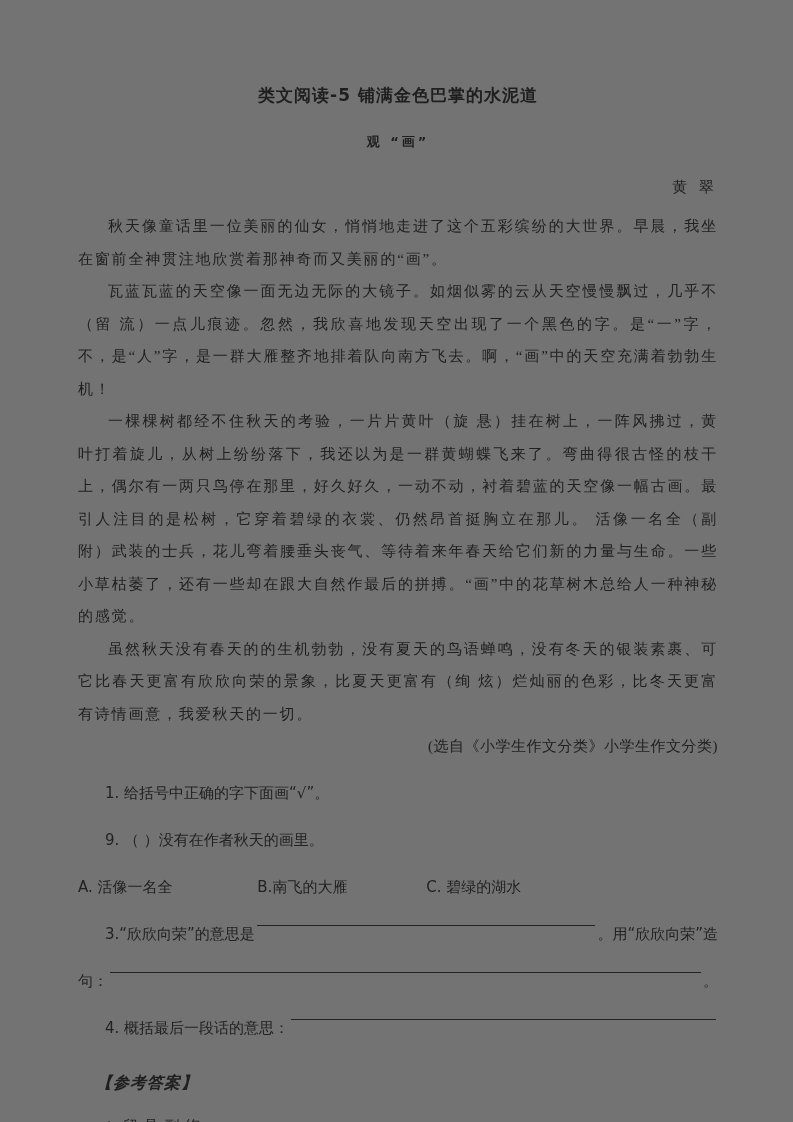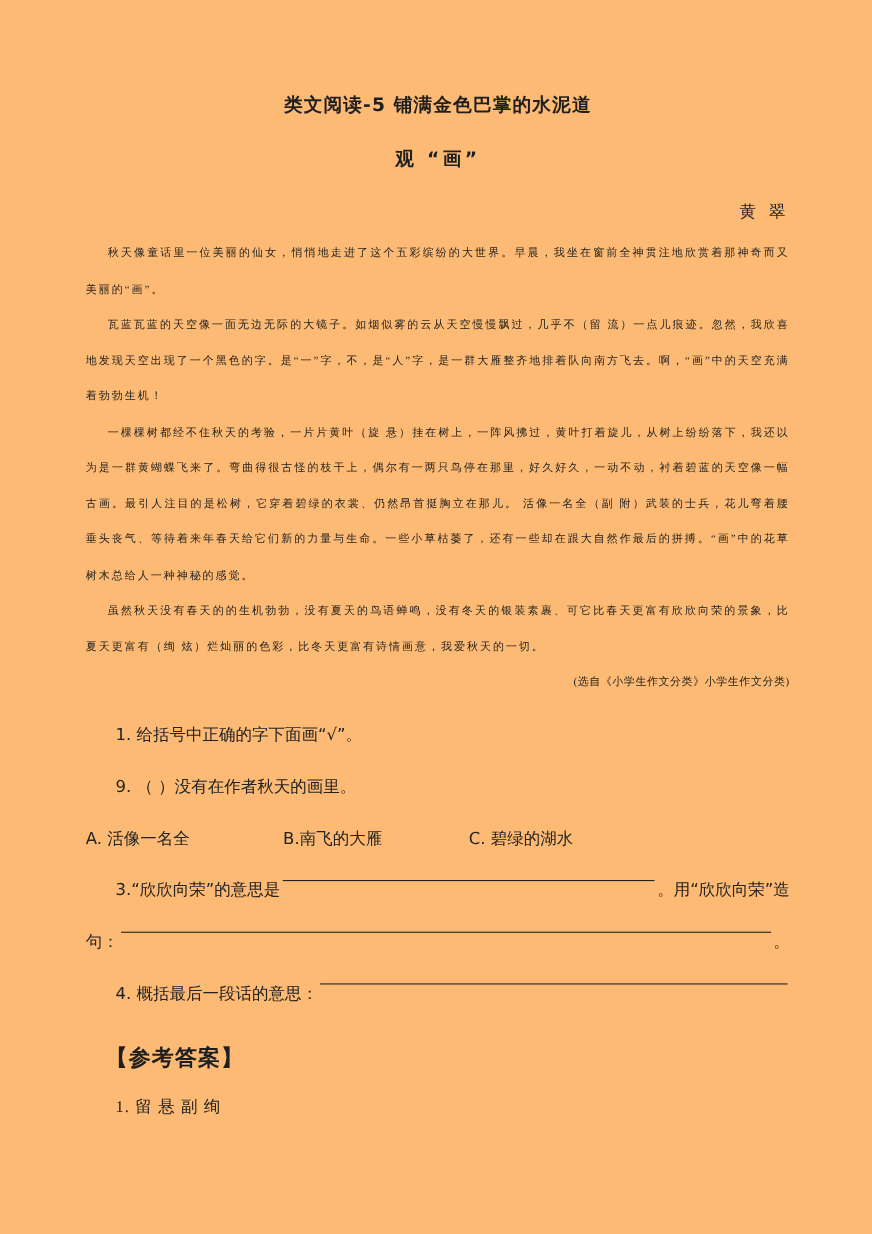--- a/index.html
+++ b/index.html
@@ -5,51 +5,51 @@
   html, body { margin: 0; padding: 0; }
   body {
     background: #888;
     font-family: "Liberation Serif", "DejaVu Serif", serif;
   }
   .page {
     position: relative;
     width: 793px;
     height: 1122px;
     margin: 0 auto;
-    background: #fdba74;
+    background: #737373;
     color: #1f1f1f;
     box-sizing: border-box;
     padding: 84px 75px 0 78px;
     overflow: hidden;
   }
   .doc-title {
     text-align: center;
     font-family: "DejaVu Sans", "Liberation Sans", sans-serif;
     font-weight: bold;
     font-size: 17px;
     letter-spacing: 1px;
     margin: 0 0 26px 0;
   }
   .doc-subtitle {
     text-align: center;
     font-family: "DejaVu Sans", "Liberation Sans", sans-serif;
     font-weight: bold;
-    font-size: 17px;
+    font-size: 13px;
     letter-spacing: 3px;
     margin: 0 0 27px 0;
   }
   .doc-author {
     text-align: right;
     font-size: 15px;
     letter-spacing: 4px;
     margin: 0 0 13px 0;
   }
   .article p {
     margin: 0;
-    font-size: 10px;
+    font-size: 15px;
     line-height: 32.5px;
     letter-spacing: 1.8px;
     text-align: justify;
     text-justify: inter-character;
     text-indent: 2em;
   }
   .article .source-line {
     text-indent: 0;
     text-align: right;
     letter-spacing: 0.5px;
@@ -77,23 +77,24 @@
     height: 1px;
     margin: 0 2px 2px 2px;
     min-width: 40px;
   }
   .options-row span { display: inline-block; }
   .opt-b { margin-left: 80px; }
   .opt-c { margin-left: 74px; }
   .answers-heading {
     font-family: "DejaVu Sans", "Liberation Sans", sans-serif;
     font-weight: bold;
-    font-size: 20px;
+    font-size: 16px;
     margin: 34px 0 0 18px;
     letter-spacing: 1px;
+    font-style: italic;
   }
   .answer-line {
     font-size: 15px;
     margin: 22px 0 0 27px;
     letter-spacing: 1px;
     line-height: 21px;
   }
 </style>
 </head>
 <body>

